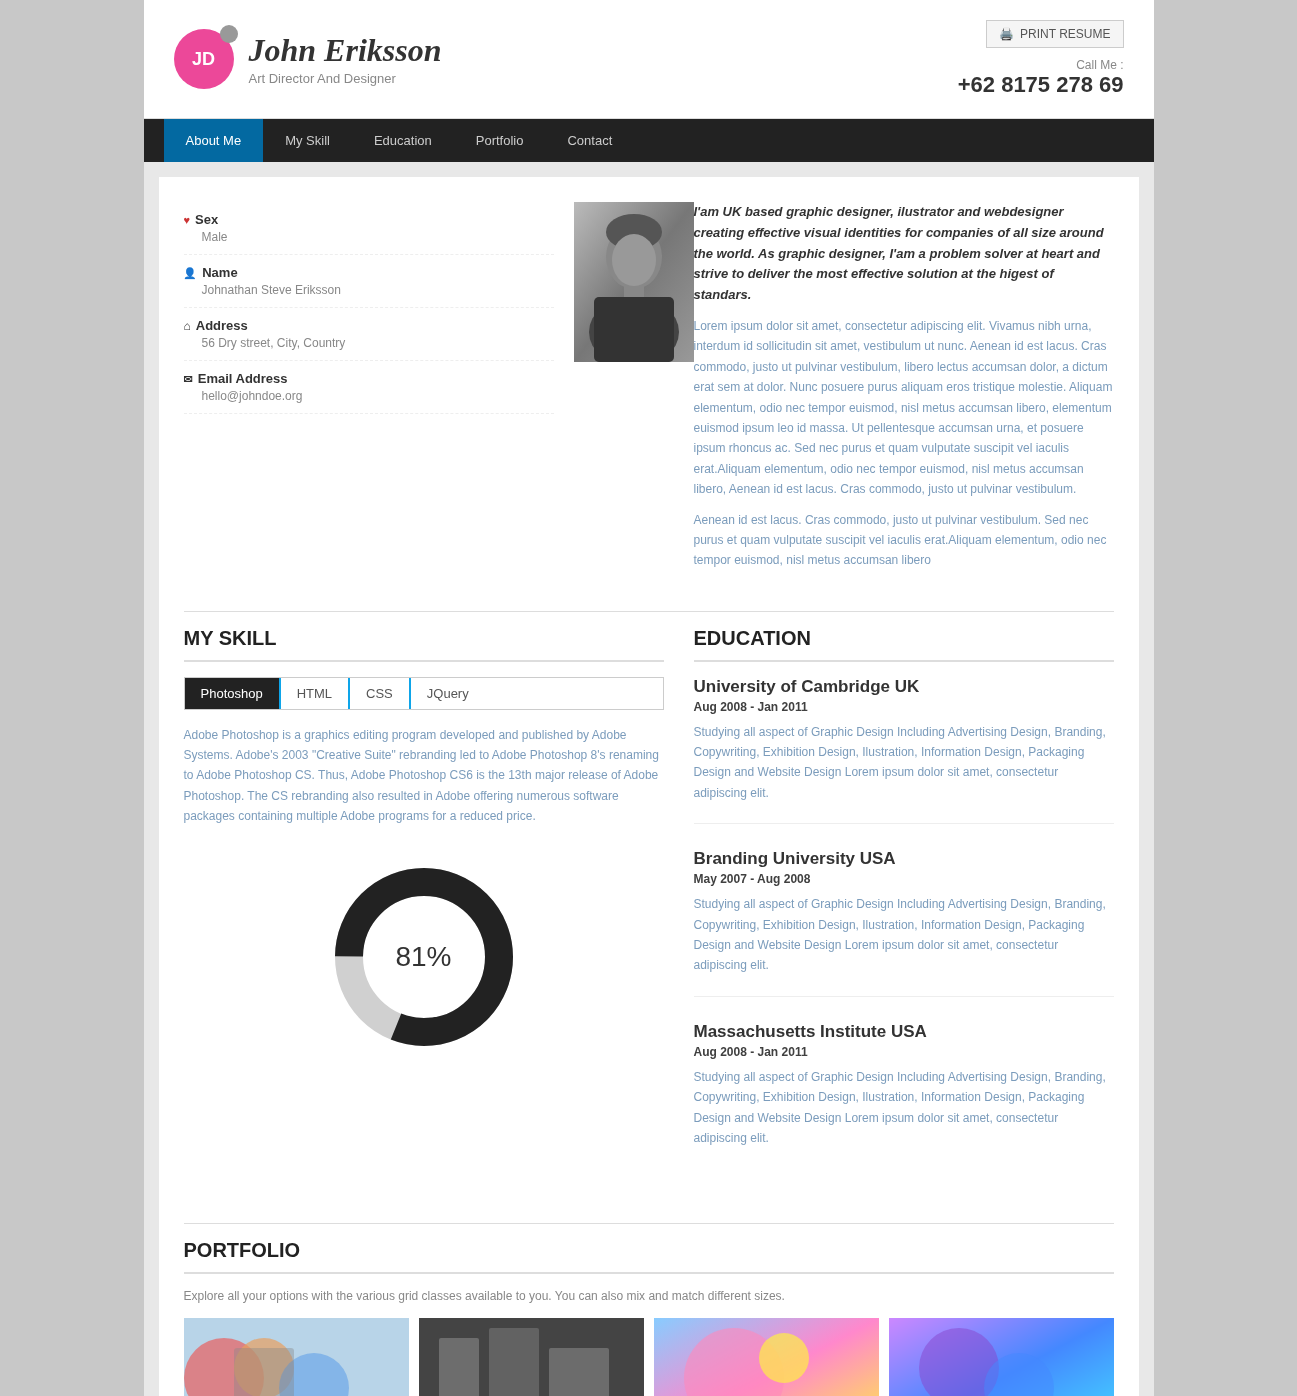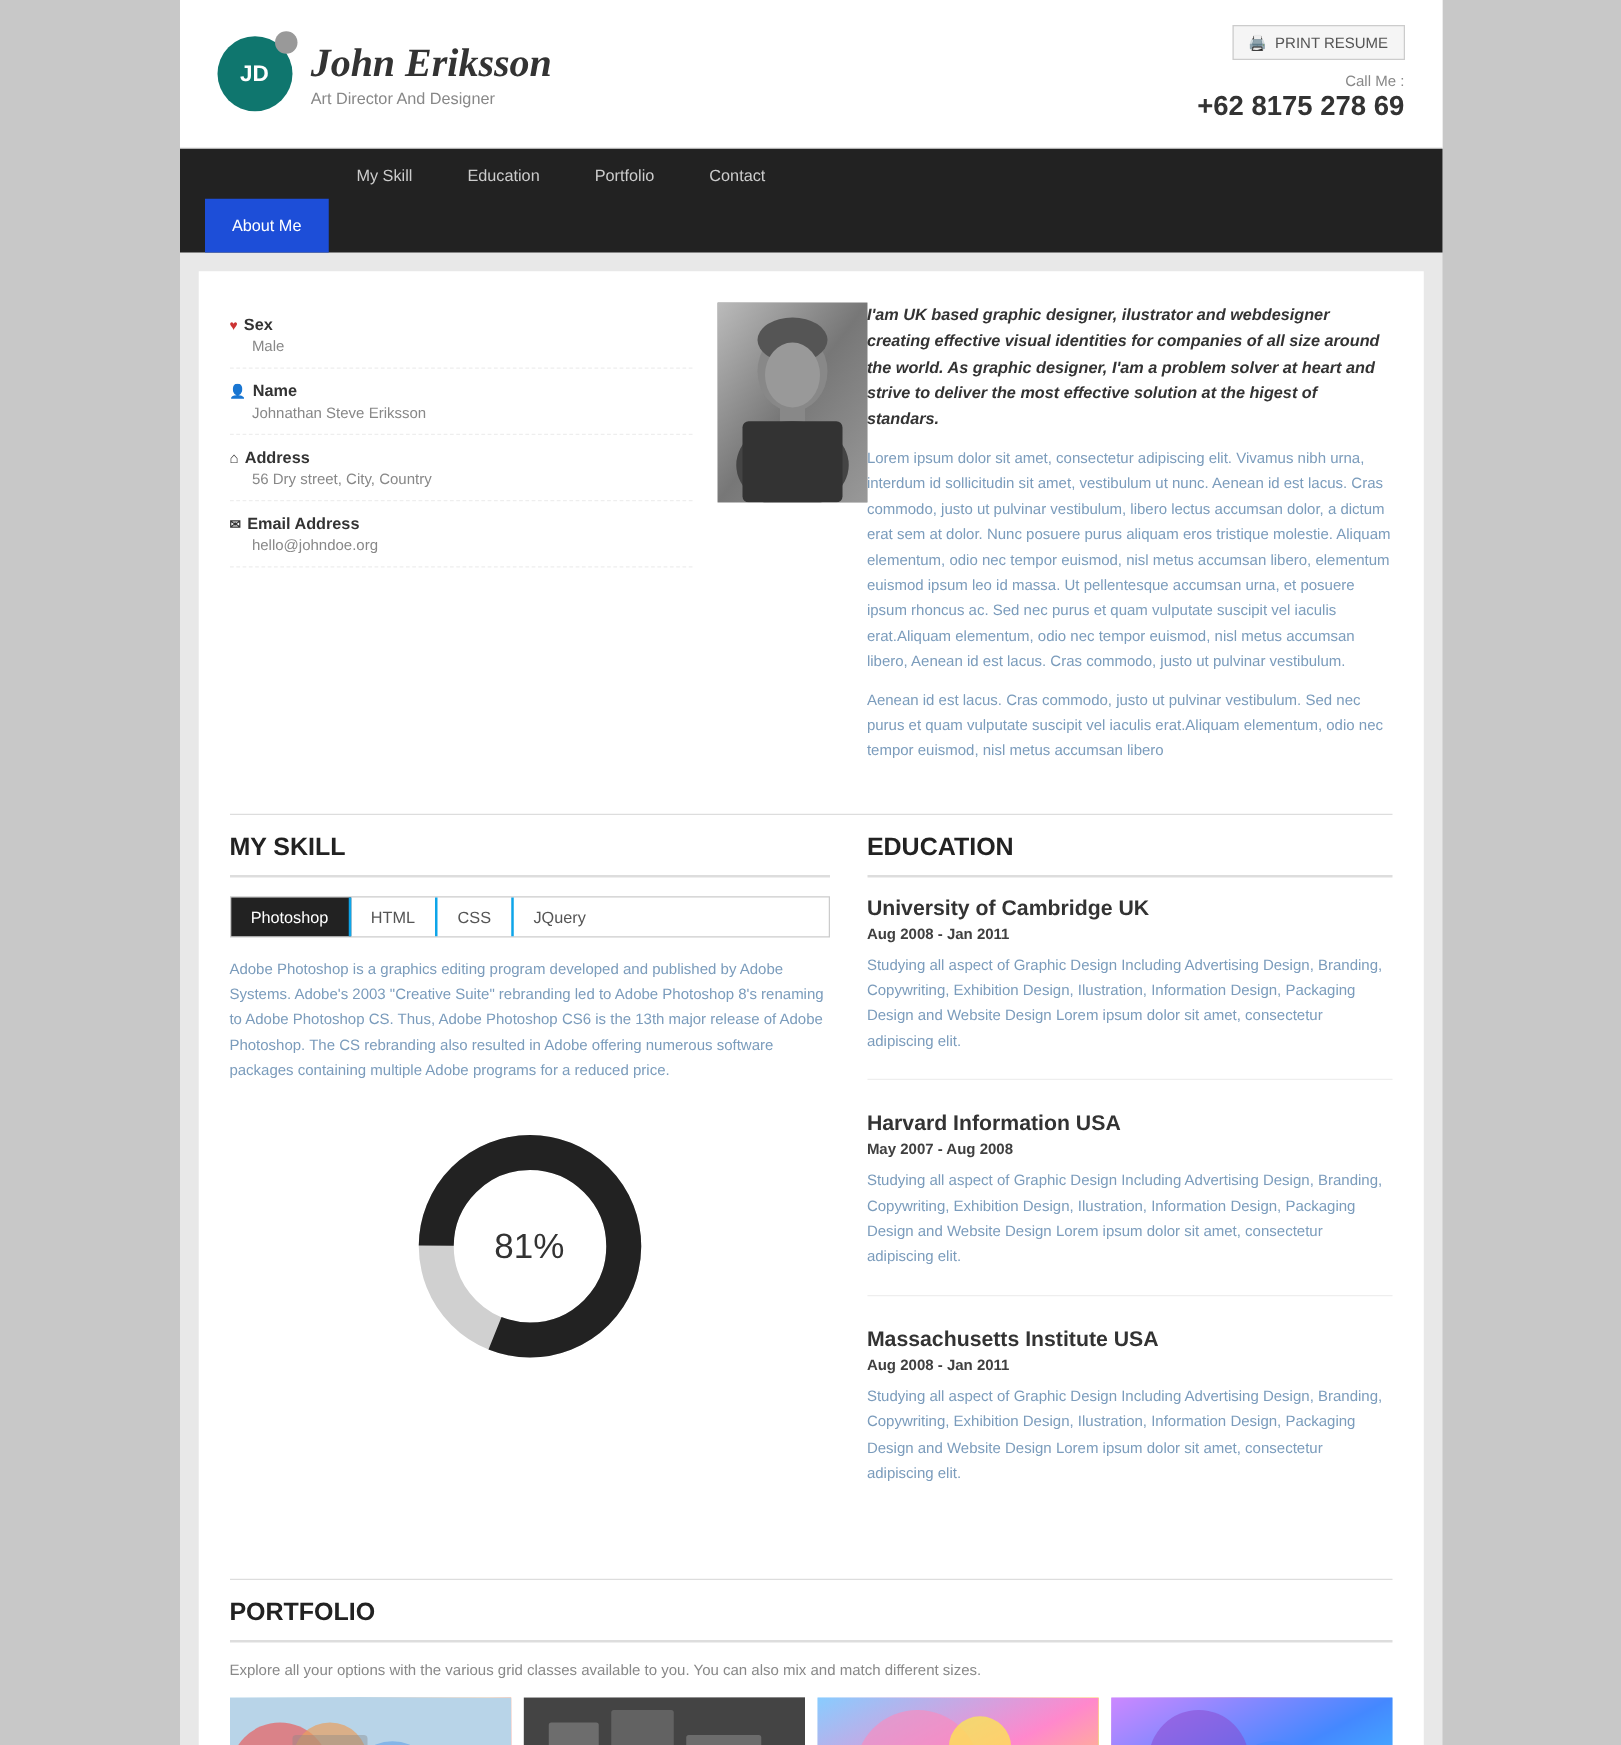--- a/index.html
+++ b/index.html
@@ -3,33 +3,33 @@
   <meta charset="utf-8">
   <style>
     * { margin: 0; padding: 0; box-sizing: border-box; }
     body { background: #c8c8c8; font-family: Arial, sans-serif; font-size: 13px; color: #333; }
 
     .page-wrapper { width: 1010px; margin: 0 auto; background: #e8e8e8; }
 
     
     .header { background: #fff; padding: 20px 30px; display: flex; justify-content: space-between; align-items: center; border-bottom: 1px solid #ddd; }
     .logo-area { display: flex; align-items: center; gap: 15px; }
-    .avatar-circle { width: 60px; height: 60px; border-radius: 50%; background: #0f766e; color: #fff; display: flex; align-items: center; justify-content: center; font-size: 18px; font-weight: bold; position: relative; }
+    .avatar-circle { width: 60px; height: 60px; border-radius: 50%; background: #ec4899; color: #fff; display: flex; align-items: center; justify-content: center; font-size: 18px; font-weight: bold; position: relative; }
     .avatar-circle::after { content: ''; width: 18px; height: 18px; background: #999; border-radius: 50%; position: absolute; top: -4px; right: -4px; }
     .name-title h1 { font-family: Georgia, serif; font-size: 32px; color: #333; font-style: italic; }
     .name-title p { color: #888; font-size: 13px; margin-top: 2px; }
     .header-right { text-align: right; }
     .print-btn { background: #f5f5f5; border: 1px solid #ccc; padding: 6px 12px; cursor: pointer; font-size: 12px; display: flex; align-items: center; gap: 6px; color: #555; margin-bottom: 10px; margin-left: auto; }
     .call-me { color: #888; font-size: 12px; }
     .phone { font-size: 22px; color: #333; font-weight: bold; }
 
     
     .nav { background: #222; padding: 0 20px; display: flex; }
     .nav-item { padding: 14px 22px; color: #ccc; cursor: pointer; font-size: 13px; }
-    .nav-item.active { background: #1d4ed8; color: #fff; margin-top: 40px; }
+    .nav-item.active { background: #0369a1; color: #fff; }
 
     
     .main { background: #fff; margin: 15px; padding: 25px; }
 
     
     .about-section { display: flex; gap: 20px; margin-bottom: 30px; }
     .left-panel { width: 370px; flex-shrink: 0; }
     .available-for { margin-bottom: 20px; }
     .available-title { font-size: 18px; font-weight: bold; color: #222; margin-bottom: 5px; }
     .hire-text { color: #888; font-size: 12px; text-transform: uppercase; padding-bottom: 10px; border-bottom: 1px dashed #ccc; }
@@ -230,21 +230,21 @@
 
         <div class="edu-item">
           <div class="edu-uni">University of Cambridge UK</div>
           <div class="edu-date">Aug 2008 - Jan 2011</div>
           <div class="edu-desc">
             <span>Studying all aspect of Graphic Design </span><span style="color:#7b9cbc">Including Advertising Design, Branding, Copywriting, Exhibition Design, Ilustration, Information Design, Packaging Design and Website Design</span><span> Lorem ipsum dolor sit amet, consectetur adipiscing elit.</span>
           </div>
         </div>
 
         <div class="edu-item">
-          <div class="edu-uni">Harvard Information USA</div>
+          <div class="edu-uni">Branding University USA</div>
           <div class="edu-date">May 2007 - Aug 2008</div>
           <div class="edu-desc">
             <span>Studying all aspect of Graphic Design </span><span style="color:#7b9cbc">Including Advertising Design, Branding, Copywriting, Exhibition Design, Ilustration, Information Design, Packaging Design and Website Design</span><span> Lorem ipsum dolor sit amet, consectetur adipiscing elit.</span>
           </div>
         </div>
 
         <div class="edu-item">
           <div class="edu-uni">Massachusetts Institute USA</div>
           <div class="edu-date">Aug 2008 - Jan 2011</div>
           <div class="edu-desc">

